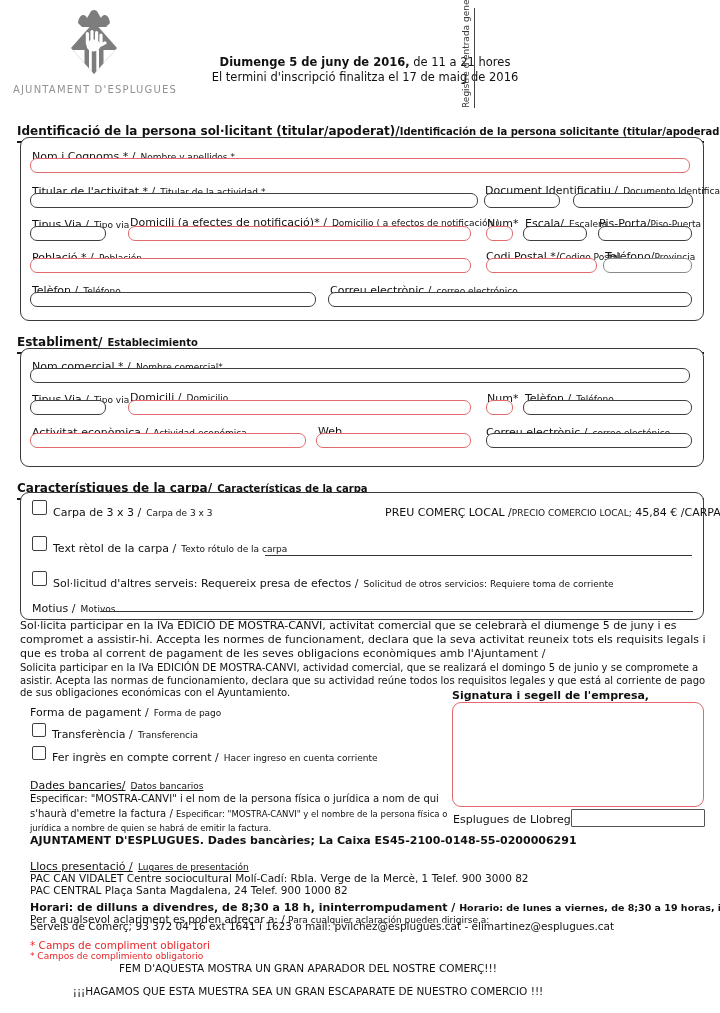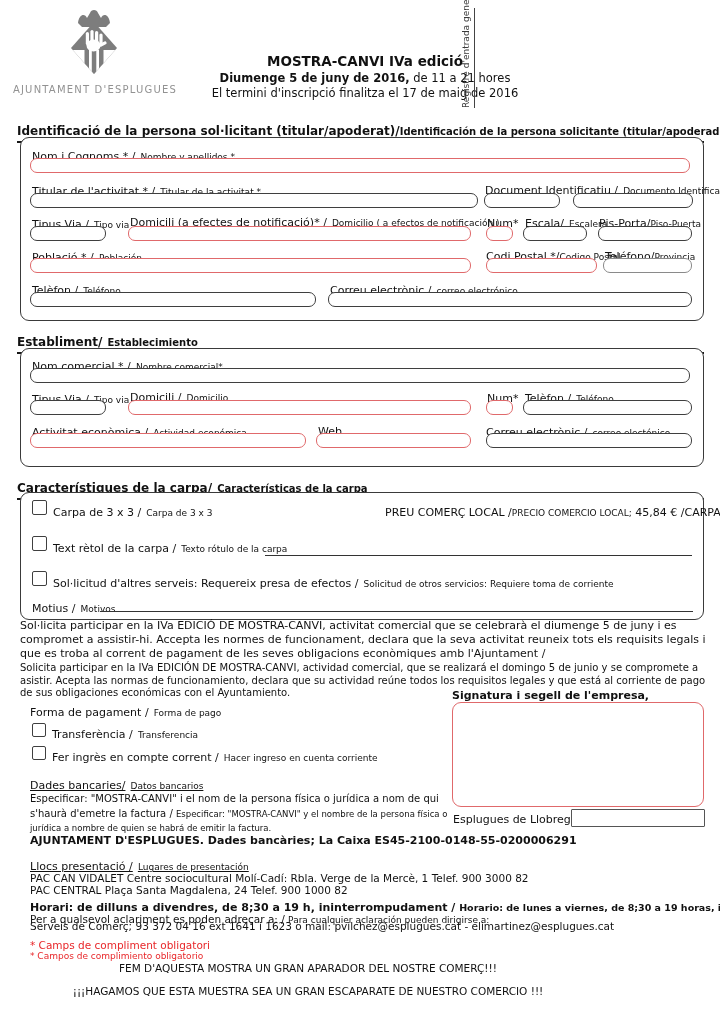--- a/index.html
+++ b/index.html
@@ -53,35 +53,34 @@
       <rect x="21.8" y="26" width="3.2" height="13" rx="1.6"></rect>
       <rect x="26.4" y="24" width="3.2" height="14" rx="1.6"></rect>
       <rect x="31" y="25" width="3.2" height="13" rx="1.6"></rect>
       <rect x="35.4" y="27.5" width="3.2" height="11" rx="1.6"></rect>
       <rect x="35.5" y="38" width="8" height="3.2" rx="1.6" transform="rotate(-28 36 40)"></rect>
     </g>
   </svg>
   <div class="abs" style="left:10px;top:84px;width:170px;text-align:center;font-size:10px;letter-spacing:1.2px;color:#929292;">AJUNTAMENT D'ESPLUGUES</div>
 
   <div class="abs" style="left:150px;top:53px;width:430px;text-align:center;">
-    <div style="font-size:13.5px;font-weight:bold;">MOSTRA-CANVI IVa edició</div>
     <div style="font-size:11.5px;margin-top:2px;"><span class="b">Diumenge 5 de juny de 2016,</span><span> de 11 a 21 hores</span></div>
     <div style="font-size:11.5px;margin-top:1px;">El termini d'inscripció finalitza el 17 de maig de 2016</div>
   </div>
 
   <div class="vert" style="left:461px;top:108px;">Registre d'entrada general</div>
   <div class="abs" style="left:474px;top:8px;height:100px;border-left:1.2px solid #444;"></div>
 
   <div class="sechead" style="top:120px;"><span class="t1">Identificació de la persona sol·licitant (titular/apoderat)/</span><span class="t2">Identificación de la persona solicitante (titular/apoderado)</span></div>
   <div class="box" style="left:20px;top:137px;width:682px;height:182px;"></div>
 
   <div class="abs lbl" style="left:32px;top:145px;"><span class="ca">Nom i Cognoms * /</span> <span class="es">Nombre y apellidos *</span></div>
   <input class="inp red" style="left: 30px; top: 158px; width: 660px;">
 
-  <div class="abs lbl" style="left:32px;top:180px;"><span class="ca">Titular de l'activitat * /</span> <span class="es">Titular de la activitat *</span></div>
+  <div class="abs lbl" style="left:32px;top:180px;"><span class="ca">Titular de l'activitat * /</span> <span class="es">Titular de la actividad *</span></div>
   <div class="abs lbl" style="left:485px;top:179px;"><span class="ca">Document Identificatiu  /</span> <span class="es">Documento Identificativo</span></div>
   <input class="inp" style="left: 30px; top: 193px; width: 448px;">
   <input class="inp" style="left: 484px; top: 193px; width: 76px;">
   <input class="inp" style="left: 573px; top: 193px; width: 120px;">
 
   <div class="abs lbl" style="left:32px;top:213px;"><span class="ca">Tipus Via /</span> <span class="es">Tipo via</span></div>
   <div class="abs lbl" style="left:130px;top:211px;"><span class="ca">Domicili (a efectes de notificació)* /</span> <span class="es">Domicilio ( a efectos de notificación )</span></div>
   <div class="abs lbl" style="left:487px;top:212px;"><span class="ca">Num*</span></div>
   <div class="abs lbl" style="left:525px;top:212px;"><span class="ca">Escala/</span> <span class="es">Escalera</span></div>
   <div class="abs lbl" style="left:599px;top:212px;"><span class="ca">Pis-Porta/</span><span class="es">Piso-Puerta</span></div>
@@ -161,21 +160,21 @@
   <div class="abs" style="left:30px;top:791px;width:422px;line-height:12.5px;"><span style="font-size:10px;">Especificar: "MOSTRA-CANVI" i el nom de la persona física o jurídica a nom de qui s'haurà d'emetre la factura / </span><span style="font-size:8.5px;">Especificar: "MOSTRA-CANVI" y el nombre de la persona física o jurídica a nombre de quien se habrá de emitir la factura.</span></div>
 
   <div class="abs lbl" style="left:453px;top:813px;font-size:11px;">Esplugues de Llobregat,</div>
   <input class="inp sq" style="left: 571px; top: 809px; width: 134px; border-color: rgb(85, 85, 85);">
 
   <div class="abs lbl b" style="left:30px;top:834px;font-size:11px;">AJUNTAMENT D'ESPLUGUES. Dades bancàries; La Caixa ES45-2100-0148-55-0200006291</div>
 
   <div class="abs lbl" style="left:30px;top:855px;"><span class="ca u">Llocs presentació /</span> <span class="es u">Lugares de presentación</span></div>
   <div class="abs lbl" style="left:30px;top:872px;font-size:10.5px;">PAC CAN VIDALET Centre sociocultural Molí-Cadí: Rbla. Verge de la Mercè, 1 Telef. 900 3000 82</div>
   <div class="abs lbl" style="left:30px;top:884px;font-size:10.5px;">PAC CENTRAL Plaça Santa Magdalena, 24 Telef. 900 1000 82</div>
-  <div class="abs lbl" style="left:30px;top:896px;"><span class="b" style="font-size:11px;">Horari: de dilluns a divendres, de 8;30 a 19 h, ininterrompudament / </span><span class="b" style="font-size:9.5px;">Horario: de lunes a viernes, de 8;30 a 19 horas, ininterrumpidamente</span></div>
+  <div class="abs lbl" style="left:30px;top:896px;"><span class="b" style="font-size:11px;">Horari: de dilluns a divendres, de 8;30 a 18 h, ininterrompudament / </span><span class="b" style="font-size:9.5px;">Horario: de lunes a viernes, de 8;30 a 19 horas, ininterrumpidamente</span></div>
   <div class="abs lbl" style="left:30px;top:908px;"><span style="font-size:10.5px;">Per a qualsevol aclariment es poden adreçar a: / </span><span style="font-size:9px;">Para cualquier aclaración pueden dirigirse a:</span></div>
   <div class="abs lbl" style="left:30px;top:920px;font-size:10.5px;">Serveis de Comerç; 93 372 04 16 ext 1641 i 1623 o mail: pvilchez@esplugues.cat - elimartinez@esplugues.cat</div>
 
   <div class="abs lbl redtxt" style="left:30px;top:939px;font-size:10.5px;">* Camps de compliment obligatori</div>
   <div class="abs lbl redtxt" style="left:30px;top:951px;font-size:9px;">* Campos de complimiento obligatorio</div>
   <div class="abs center" style="top:962px;font-size:10.5px;">FEM D'AQUESTA MOSTRA UN GRAN APARADOR DEL NOSTRE COMERÇ!!!</div>
   <div class="abs center" style="top:985px;font-size:10.5px;">¡¡¡HAGAMOS QUE ESTA MUESTRA SEA UN GRAN ESCAPARATE DE NUESTRO COMERCIO !!!</div>
 
 </div>
 

